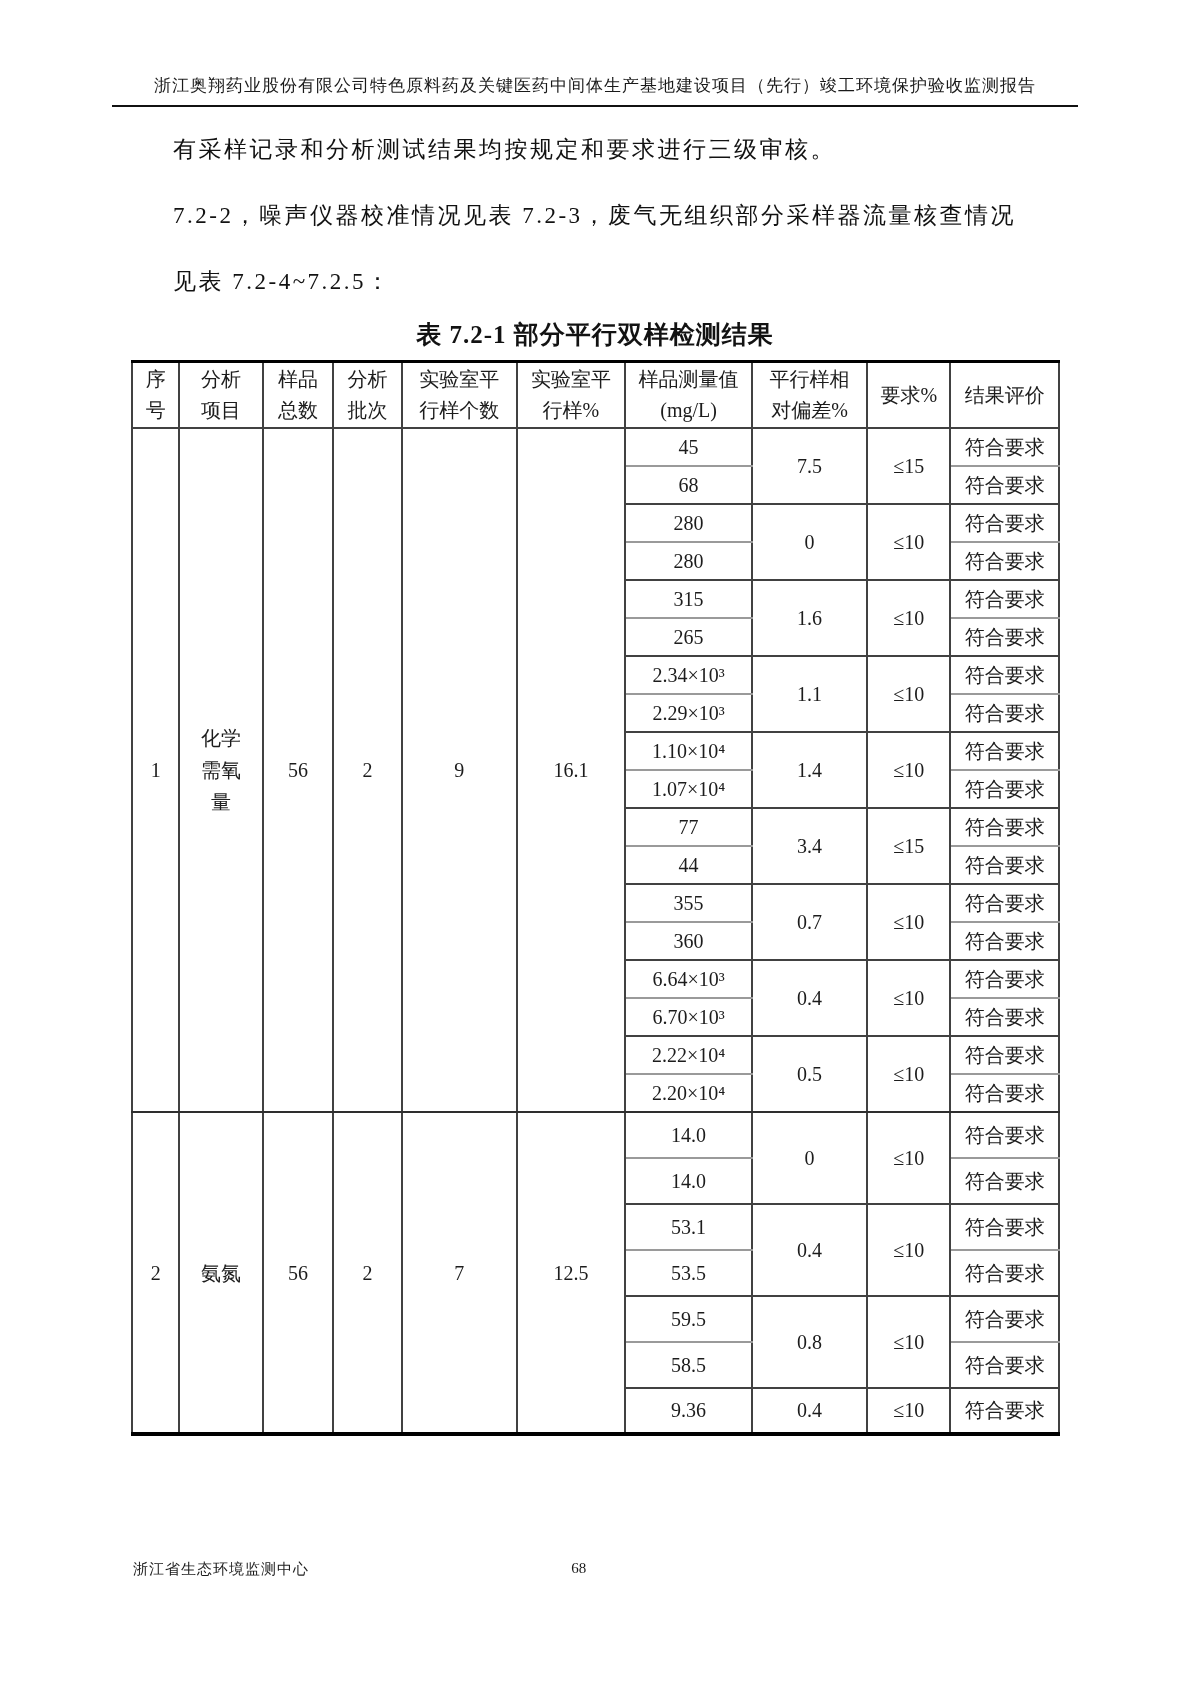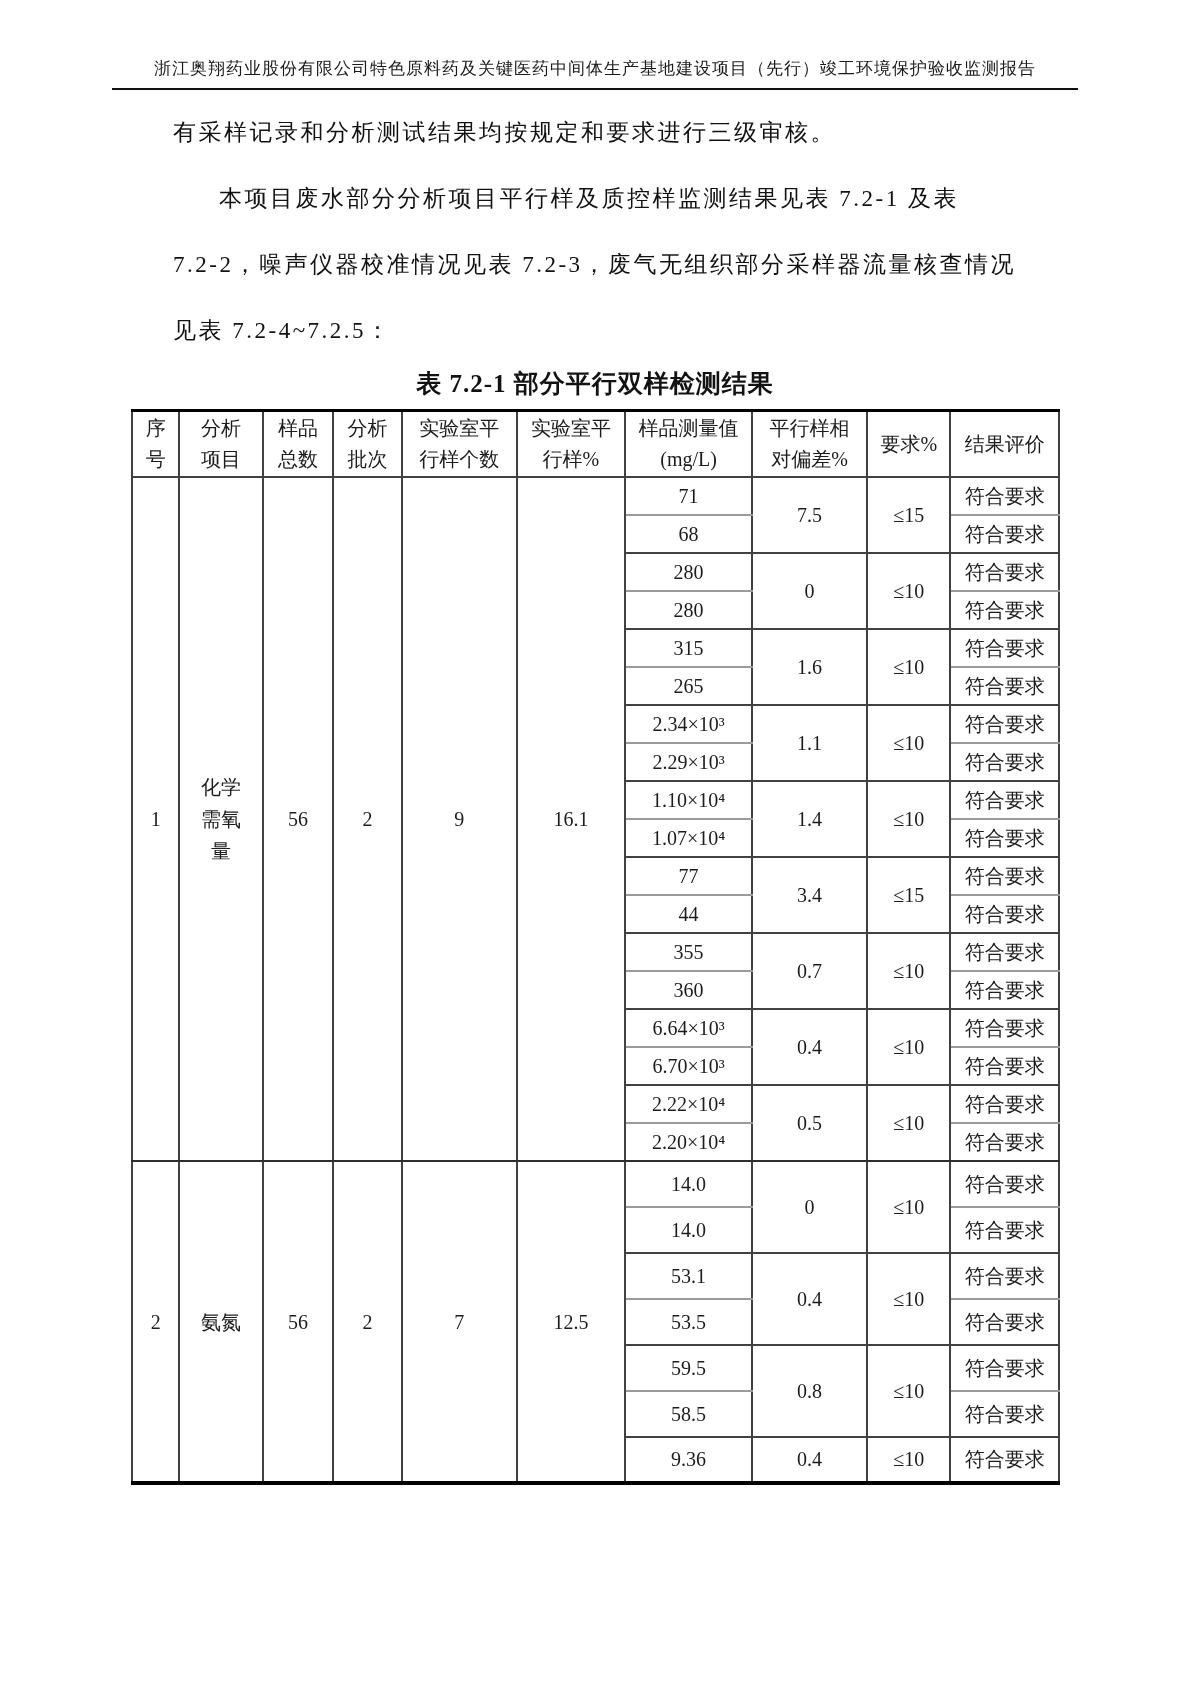--- a/index.html
+++ b/index.html
@@ -7,21 +7,21 @@
     position: relative;
     width: 1190px;
     height: 1683px;
     margin: 0 auto;
     background: #ffffff;
     color: #121212;
     font-family: "Liberation Serif", "DejaVu Serif", serif;
     overflow: hidden;
   }
   
-  .doc-header { position: relative; height: 90px; }
+  .doc-header { position: relative; height: 107px; }
   .doc-header .head-text {
     position: absolute; left: 0; right: 0; bottom: 10px;
     text-align: center; font-size: 17px; letter-spacing: 1px;
     color: #1a1a1a; white-space: nowrap;
   }
   .doc-header .head-rule {
     position: absolute; left: 112px; right: 112px; bottom: 0;
     height: 2px; background: #111;
   }
   
@@ -70,21 +70,20 @@
   <div class="doc-header">
     <div class="head-text">浙江奥翔药业股份有限公司特色原料药及关键医药中间体生产基地建设项目（先行）竣工环境保护验收监测报告</div>
     <div class="head-rule"></div>
   </div>
 
   <div class="content">
     <p>
       <span class="line">有采样记录和分析测试结果均按规定和要求进行三级审核。</span>
     </p>
     <p>
-      <span class="line indent">本项目废水部分分析项目平行样及质控样监测结果见表 7.2-1 及表</span>
       <span class="line">7.2-2，噪声仪器校准情况见表 7.2-3，废气无组织部分采样器流量核查情况</span>
       <span class="line">见表 7.2-4~7.2.5：</span>
     </p>
   </div>
 
   <div class="table-title">表 7.2-1  部分平行双样检测结果</div>
 
   <table class="results" id="results-table">
       <colgroup>
         <col style="width: 5.1%;">
@@ -113,21 +112,21 @@
         </tr>
       </thead>
       <tbody>
         <tr class="sec0">
           <td rowspan="18" class="merge section-b">1</td>
           <td rowspan="18" class="merge section-b">化学<br>需氧<br>量</td>
           <td rowspan="18" class="merge section-b">56</td>
           <td rowspan="18" class="merge section-b">2</td>
           <td rowspan="18" class="merge section-b">9</td>
           <td rowspan="18" class="merge section-b">16.1</td>
-          <td class="val pair-b">71</td>
+          <td class="val pair-b">45</td>
           <td rowspan="2" class="dev group-b">7.5</td>
           <td rowspan="2" class="req group-b">≤15</td>
           <td class="res pair-b">符合要求</td>
         </tr>
         <tr class="sec0">
           <td class="val group-b">68</td>
           <td class="res group-b">符合要求</td>
         </tr>
         <tr class="sec0">
           <td class="val pair-b">280</td>
@@ -247,14 +246,18 @@
         </tr>
         <tr class="sec1">
           <td class="val section-b">9.36</td>
           <td rowspan="1" class="dev section-b">0.4</td>
           <td rowspan="1" class="req section-b">≤10</td>
           <td class="res section-b">符合要求</td>
         </tr>
       </tbody>
     </table>
 
+  <div class="doc-footer">
+    <span class="footer-left">浙江省生态环境监测中心</span>
+    <span class="footer-page">68</span>
+  </div>
 
 </div>
 
 </body></html>

